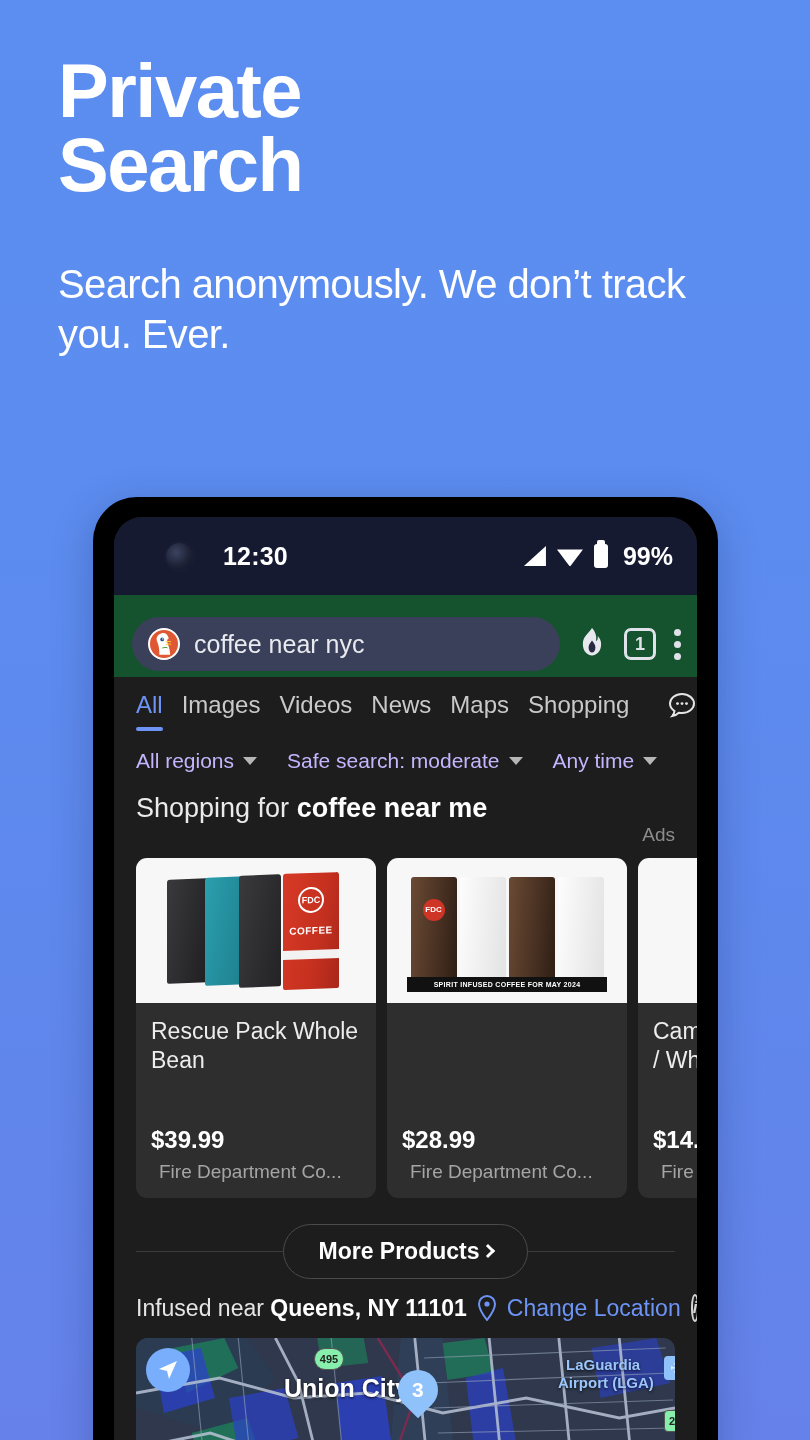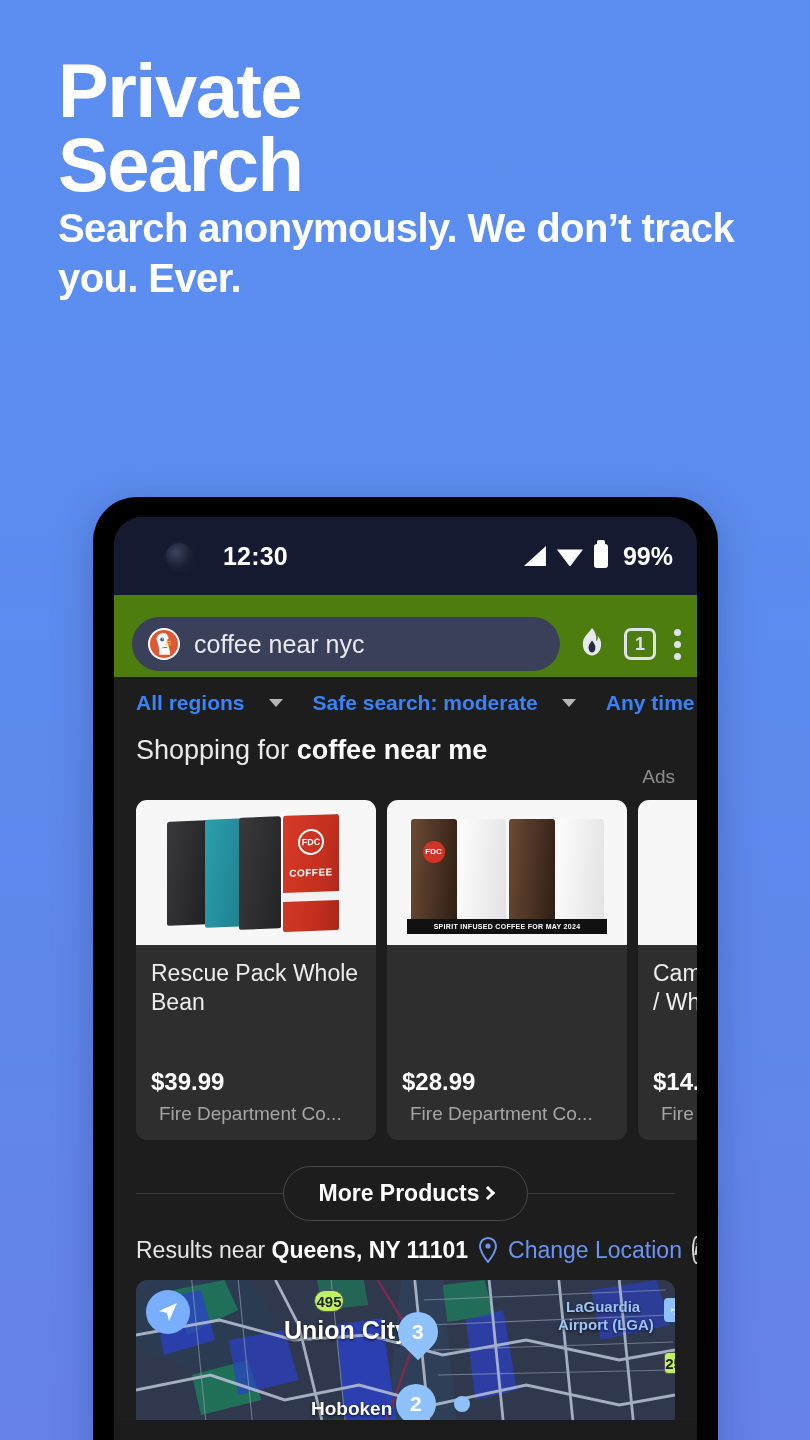--- a/index.html
+++ b/index.html
@@ -10,22 +10,22 @@
     position:relative;
   }
 
   
   .hero { position:absolute; left:58px; top:54px; width:700px; }
   .hero-title {
     color:#ffffff; font-weight:bold; font-size:76px; line-height:0.98;
     letter-spacing:-1.5px;
   }
   .hero-sub {
-    color:#ffffff; font-size:40px; line-height:1.25; 
-    letter-spacing:-0.6px; font-weight:700;
+    color:#ffffff; font-size:40px; line-height:1.25; margin-top:56px;
+    letter-spacing:-0.6px; font-weight:400;
   }
 
   
   .phone {
     position:absolute; left:93px; top:497px; width:625px; height:980px;
     background:#000; border-radius:44px 44px 0 0;
     box-shadow:0 10px 40px rgba(20,40,90,0.28);
     padding:20px 21px 0 21px;
   }
   .screen {
@@ -52,21 +52,21 @@
   }
   .ico-signal { width:22px; height:20px; background:#fff; clip-path:polygon(100% 0,100% 100%,0 100%); }
   .ico-wifi { width:26px; height:20px; background:#fff;
     clip-path:polygon(0 18%,100% 18%,52% 100%,48% 100%); }
   .ico-batt { width:14px; height:24px; background:#fff; border-radius:3px; position:relative; }
   .ico-batt:after{ content:""; position:absolute; top:-4px; left:3px; width:8px;height:4px;background:#fff;border-radius:2px 2px 0 0;}
   .status-pct { color:#fff; font-size:25px; font-weight:bold; margin-left:4px; }
 
   
   .omnibar {
-    background:#4d7c0f; height:82px; display:flex; align-items:center; padding:16px 16px 0 18px;
+    background:#14532d; height:82px; display:flex; align-items:center; padding:16px 16px 0 18px;
   }
   .urlbox {
     flex:1; height:54px; background:#3a4059; border-radius:27px;
     display:flex; align-items:center; padding:0 16px; gap:14px; min-width:0;
   }
   .ddg-logo { width:32px; height:32px; flex:none; }
   .url-text { color:#e9eaf0; font-size:25px; white-space:nowrap; overflow:hidden; }
   .omni-btn { margin-left:18px; flex:none; display:flex; align-items:center; justify-content:center; }
   .fire { width:28px; height:32px; }
   .tabcount {
@@ -91,21 +91,21 @@
     background:#6d94f5; border-radius:2px;
   }
   .tabsrow .spacer { margin-left:auto; }
   .tabs-icons { display:flex; align-items:center; gap:22px; }
   .chat-ico, .gear-ico { width:30px; height:30px; }
 
   .filters {
     display:flex; align-items:center; gap:30px; padding:14px 22px 16px 22px;
     background:#1d1d1d;
   }
-  .filter { color:#3b82f6; font-size:21px; display:flex; align-items:center; gap:24px; white-space:nowrap;font-weight:bold; }
+  .filter { color:#c4b5fd; font-size:21px; display:flex; align-items:center; gap:9px; white-space:nowrap; }
   .caret { width:0;height:0;border-left:7px solid transparent;border-right:7px solid transparent;border-top:8px solid #b6b6b6; }
 
   .shop-head {
     display:flex; align-items:baseline; padding:4px 22px 12px 22px;flex-direction:column;
   }
   .shop-title { color:#eaeaea; font-size:27px; }
   .shop-title b { font-weight:bold; color:#fff; }
   .ads-label { margin-left:auto; color:#8d8d8d; font-size:19px; }
 
   
@@ -164,22 +164,22 @@
   .mapwrap { margin:0 22px; border-radius:12px 12px 0 0; overflow:hidden; height:140px; position:relative;
     background:#2b3447; }
   .mapsvg { position:absolute; inset:0; width:100%; height:100%; }
   .maplbl { position:absolute; color:#fff; font-weight:bold; text-shadow:0 1px 3px rgba(0,0,0,.8); }
   .loc-arrow { position:absolute; left:10px; top:10px; width:44px; height:44px; border-radius:50%;
     background:#78aefb; display:flex; align-items:center; justify-content:center; }
   .pin-big { position:absolute; width:40px; height:52px; }
   .pin-big .cir { width:40px;height:40px;border-radius:50% 50% 50% 0; transform:rotate(-45deg);
     background:#8fc2fa; display:flex; align-items:center; justify-content:center; }
   .pin-big .cir span { transform:rotate(45deg); color:#fff; font-size:21px; font-weight:bold; }
-  .shield { position:absolute; background:#bef264; border-radius:4px; color:#222;
-    font-size:15px; font-weight:bold; display:flex; align-items:center; justify-content:center;
+  .shield { position:absolute; background:#86efac; border-radius:4px; color:#222;
+    font-size:11px; font-weight:bold; display:flex; align-items:center; justify-content:center;
     border:1px solid #555; }
 </style>
 </head>
 <body>
 
 <div class="hero">
   <div class="hero-title">Private</div>
   <div class="hero-title">Search</div>
   <div class="hero-sub">Search anonymously. We don’t track you. Ever.</div>
 </div>
@@ -224,20 +224,38 @@
         <div class="kebab">
             <i></i>
             <i></i>
             <i></i>
           </div>
       </div>
     </div>
 
     <div class="page">
 
+      <div class="tabsrow">
+        <div class="tab active">All</div>
+        <div class="tab">Images</div>
+        <div class="tab">Videos</div>
+        <div class="tab">News</div>
+        <div class="tab">Maps</div>
+        <div class="tab">Shopping</div>
+        <div class="spacer"></div>
+        <div class="tabs-icons">
+          <svg class="chat-ico" viewBox="0 0 30 30">
+            <path d="M15 3C8.4 3 3 7.3 3 12.6c0 3 1.8 5.7 4.5 7.5-.2 1.6-1 3.6-2.2 5 2.8-.5 5.2-2 6.5-3.3 1 .2 2.1.3 3.2.3 6.6 0 12-4.3 12-9.5S21.6 3 15 3z" fill="none" stroke="#e4e4e4" stroke-width="2"></path>
+            <circle cx="10.5" cy="12.6" r="1.4" fill="#e4e4e4"></circle>
+            <circle cx="15" cy="12.6" r="1.4" fill="#e4e4e4"></circle>
+            <circle cx="19.5" cy="12.6" r="1.4" fill="#e4e4e4"></circle>
+          </svg>
+
+        </div>
+      </div>
 
       <div class="filters">
         <div class="filter">
           <span>All regions</span>
           <span class="caret"></span>
         </div>
         <div class="filter">
           <span>Safe search: moderate</span>
           <span class="caret"></span>
         </div>
@@ -305,21 +323,21 @@
 
       <div class="more-wrap">
         <div class="more-line"></div>
         <div class="more-btn">
           <span>More Products</span>
           <span class="chev"></span>
         </div>
       </div>
 
       <div class="locrow">
-        <div class="loc-text"><span>Results near </span><b>Queens, NY 11101</b></div>
+        <div class="loc-text"><span>Infused near </span><b>Queens, NY 11101</b></div>
         <svg class="pin" viewBox="0 0 20 26">
           <path d="M10 1C5.6 1 2 4.5 2 8.9 2 14.5 10 25 10 25s8-10.5 8-16.1C18 4.5 14.4 1 10 1z" fill="none" stroke="#6d94f5" stroke-width="2"></path>
           <circle cx="10" cy="9" r="2.6" fill="#6d94f5"></circle>
         </svg>
         <div class="loc-link">Change Location</div>
         <div class="info-ico">i</div>
       </div>
 
       <div class="mapwrap">
         <svg class="mapsvg" viewBox="0 0 580 140" preserveAspectRatio="none">

